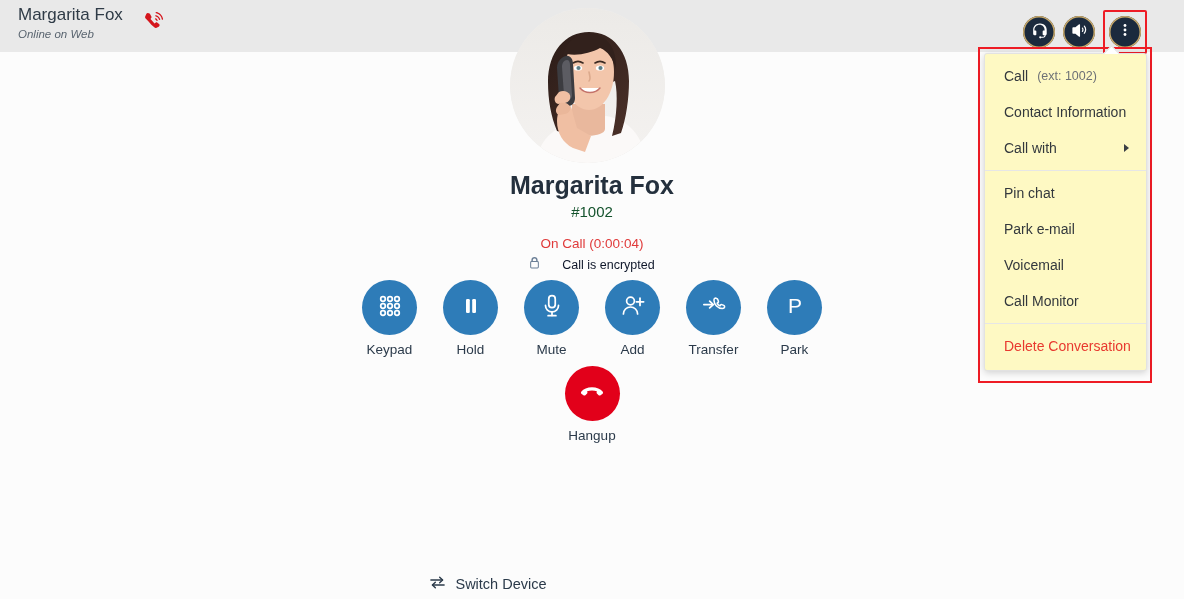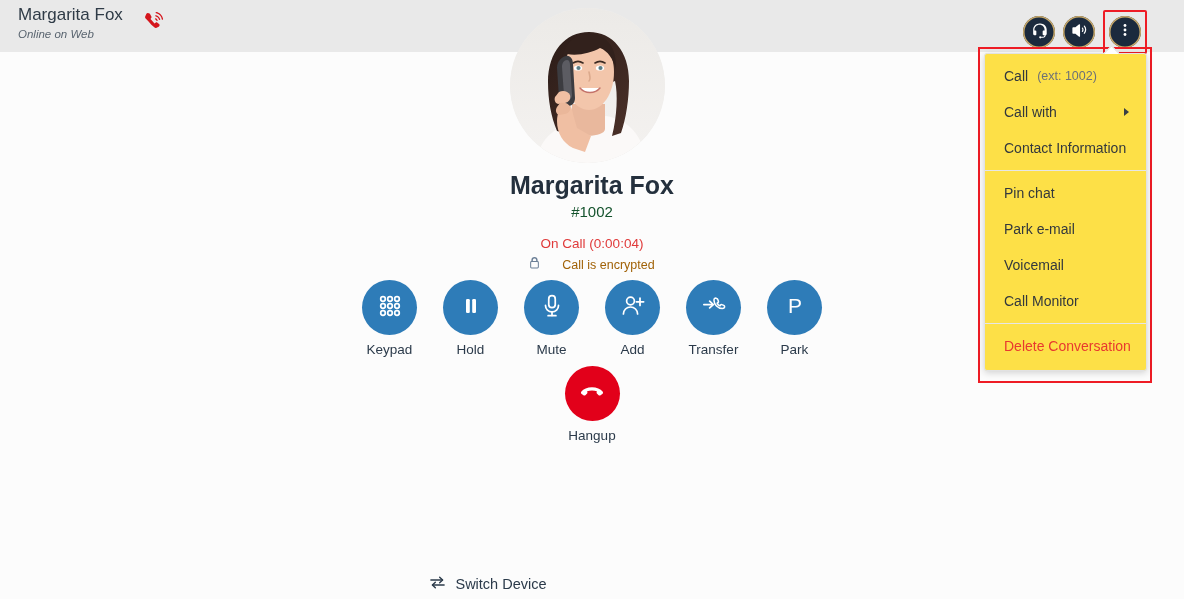--- a/index.html
+++ b/index.html
@@ -120,21 +120,21 @@
     color: #e03a3a;
     line-height: 20px;
     margin-top: 11px;
   }
   .encrypted-row {
     display: flex;
     align-items: center;
     justify-content: center;
     gap: 22px;
     font-size: 12.5px;
-    color: #a16207;
+    color: #0f172a;
     line-height: 18px;
     margin-top: 2px;
   }
 
   
   .actions {
     position: absolute;
     left: 0; top: 280px;
     width: 1184px;
     display: flex;
@@ -214,21 +214,21 @@
     height: 336px;
     border: 2px solid #ee1c25;
     box-sizing: border-box;
     background: transparent;
     pointer-events: none;
   }
   .menu {
     position: absolute;
     left: 984px; top: 53px;
     width: 163px;
-    background: #fde047;
+    background: #fef9c3;
     border: 1px solid #e2e2e2;
     border-radius: 3px;
     box-shadow: 0 2px 7px rgba(0,0,0,0.17);
     box-sizing: border-box;
     padding: 4px 0 6px 0;
     z-index: 5;
   }
   .menu-arrow {
     position: absolute;
     left: 118px;
@@ -518,28 +518,28 @@
 
 <div class="menu">
   <div class="menu-arrow"></div>
 
   <div class="menu-item">
     <span>Call</span>
     <span class="ext">(ext: 1002)</span>
   </div>
 
   <div class="menu-item">
+    <span>Contact Information</span>
+  </div>
+
+  <div class="menu-item">
     <span>Call with</span>
     <span class="caret"></span>
   </div>
 
-  <div class="menu-item">
-    <span>Contact Information</span>
-  </div>
-
   <div class="menu-sep"></div>
 
   <div class="menu-item">
     <span>Pin chat</span>
   </div>
 
   <div class="menu-item">
     <span>Park e-mail</span>
   </div>
 

